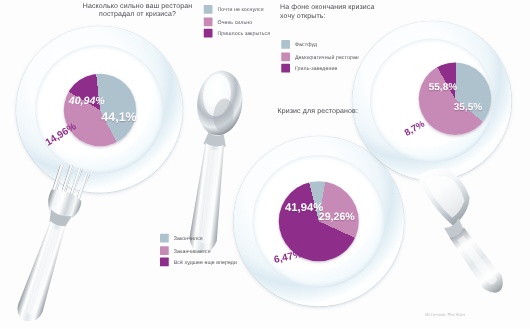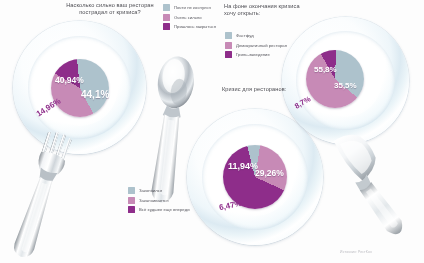--- a/index.html
+++ b/index.html
@@ -55,21 +55,21 @@
   #plate-left{left:13px;top:21px;width:133px;height:133px;}
   #plate-mid{left:187px;top:109px;width:136px;height:136px;}
   #plate-right{left:282px;top:17px;width:127px;height:127px;}
 
   
   .pie{position:absolute;border-radius:50%;}
   .pie .disc{position:absolute;inset:0;border-radius:50%;
              box-shadow:0 1px 2px rgba(90,70,110,.30);}
   #pie-left{left:51px;top:59px;width:58px;height:58px;}
   #pie-mid{left:223px;top:145px;width:64px;height:64px;}
-  #pie-right{left:306px;top:50px;width:58px;height:58px;}
+  #pie-right{left:335px;top:50px;width:58px;height:58px;}
 
   .plabel{
     position:absolute;color:#ffffff;font-weight:bold;
     text-shadow:0 .5px .8px rgba(80,50,90,.35);
     white-space:nowrap;
   }
   .plabel.out{color:#8e2d8a;text-shadow:none;}
 
   
   .cut{position:absolute;}
@@ -169,35 +169,35 @@
       <path d="M52 4 Q70 5 76 16 Q80 28 76 42 Q68 52 52 53 Q46 30 52 4 Z" fill="url(#gblade)"></path>
       <path d="M55 10 Q69 12 73 22 Q75 32 71 42 Q62 48 55 47 Q51 28 55 10 Z" fill="#ffffff" opacity=".65"></path>
       <path d="M45 50 Q52 55 59 50 L57 60 Q50 63 44 60 Z" fill="#c3cacf"></path>
       <path d="M44 59 Q51 63 58 59 L60 108 Q56 117 51 117 Q46 117 42 108 Z" fill="url(#ghandle)"></path>
       <path d="M48 64 L54 64 L55.5 108 Q51.5 111 48 108 Z" fill="#ffffff" opacity=".5"></path>
     </g>
   </svg>
 
   <div class="pie" id="pie-left">
     <div class="disc" style="background: conic-gradient(from -6deg, rgb(173, 194, 204) 0deg, rgb(173, 194, 204) 158.76deg, rgb(199, 138, 182) 158.76deg, rgb(199, 138, 182) 306.14deg, rgb(142, 45, 138) 306.14deg, rgb(142, 45, 138) 360deg);"></div>
-    <div class="plabel" style="left:4px;top:16px;font-size:8.5px;">40,94%</div>
+    <div class="plabel" style="left:4px;top:16px;font-size:8.5px;font-style:italic;">40,94%</div>
     <div class="plabel" style="left:30px;top:30px;font-size:10px;">44,1%</div>
     <div class="plabel out" style="left:-16px;top:44px;font-size:8px;transform:rotate(-32deg);">14,96%</div>
   </div>
 
   <div class="pie" id="pie-right">
     <div class="disc" style="background: conic-gradient(from 2deg, rgb(173, 194, 204) 0deg, rgb(173, 194, 204) 127.8deg, rgb(199, 138, 182) 127.8deg, rgb(199, 138, 182) 328.68deg, rgb(142, 45, 138) 328.68deg, rgb(142, 45, 138) 360deg);"></div>
     <div class="plabel" style="left:8px;top:15px;font-size:8px;">55,8%</div>
     <div class="plabel" style="left:28px;top:31px;font-size:8px;">35,5%</div>
     <div class="plabel out" style="left:-12px;top:48px;font-size:7.5px;transform:rotate(-30deg);">8,7%</div>
   </div>
 
   <div class="pie" id="pie-mid">
     <div class="disc" style="background: conic-gradient(from -14deg, rgb(173, 194, 204) 0deg, rgb(173, 194, 204) 23.29deg, rgb(199, 138, 182) 23.29deg, rgb(199, 138, 182) 128.63deg, rgb(142, 45, 138) 128.63deg, rgb(142, 45, 138) 360deg);"></div>
-    <div class="plabel" style="left:5px;top:16px;font-size:9px;">11,94%</div>
+    <div class="plabel" style="left:5px;top:16px;font-size:9px;">41,94%</div>
     <div class="plabel" style="left:32px;top:23px;font-size:8.5px;">29,26%</div>
     <div class="plabel out" style="left:-4px;top:56px;font-size:8px;transform:rotate(-12deg);">6,47%</div>
   </div>
 
   <div class="qtitle" id="title-left">Насколько сильно ваш ресторан
 пострадал от кризиса?</div>
   <div class="qtitle" id="title-right">На фоне окончания кризиса
 хочу открыть:</div>
   <div class="qtitle" id="title-mid">Кризис для ресторанов:</div>
 

